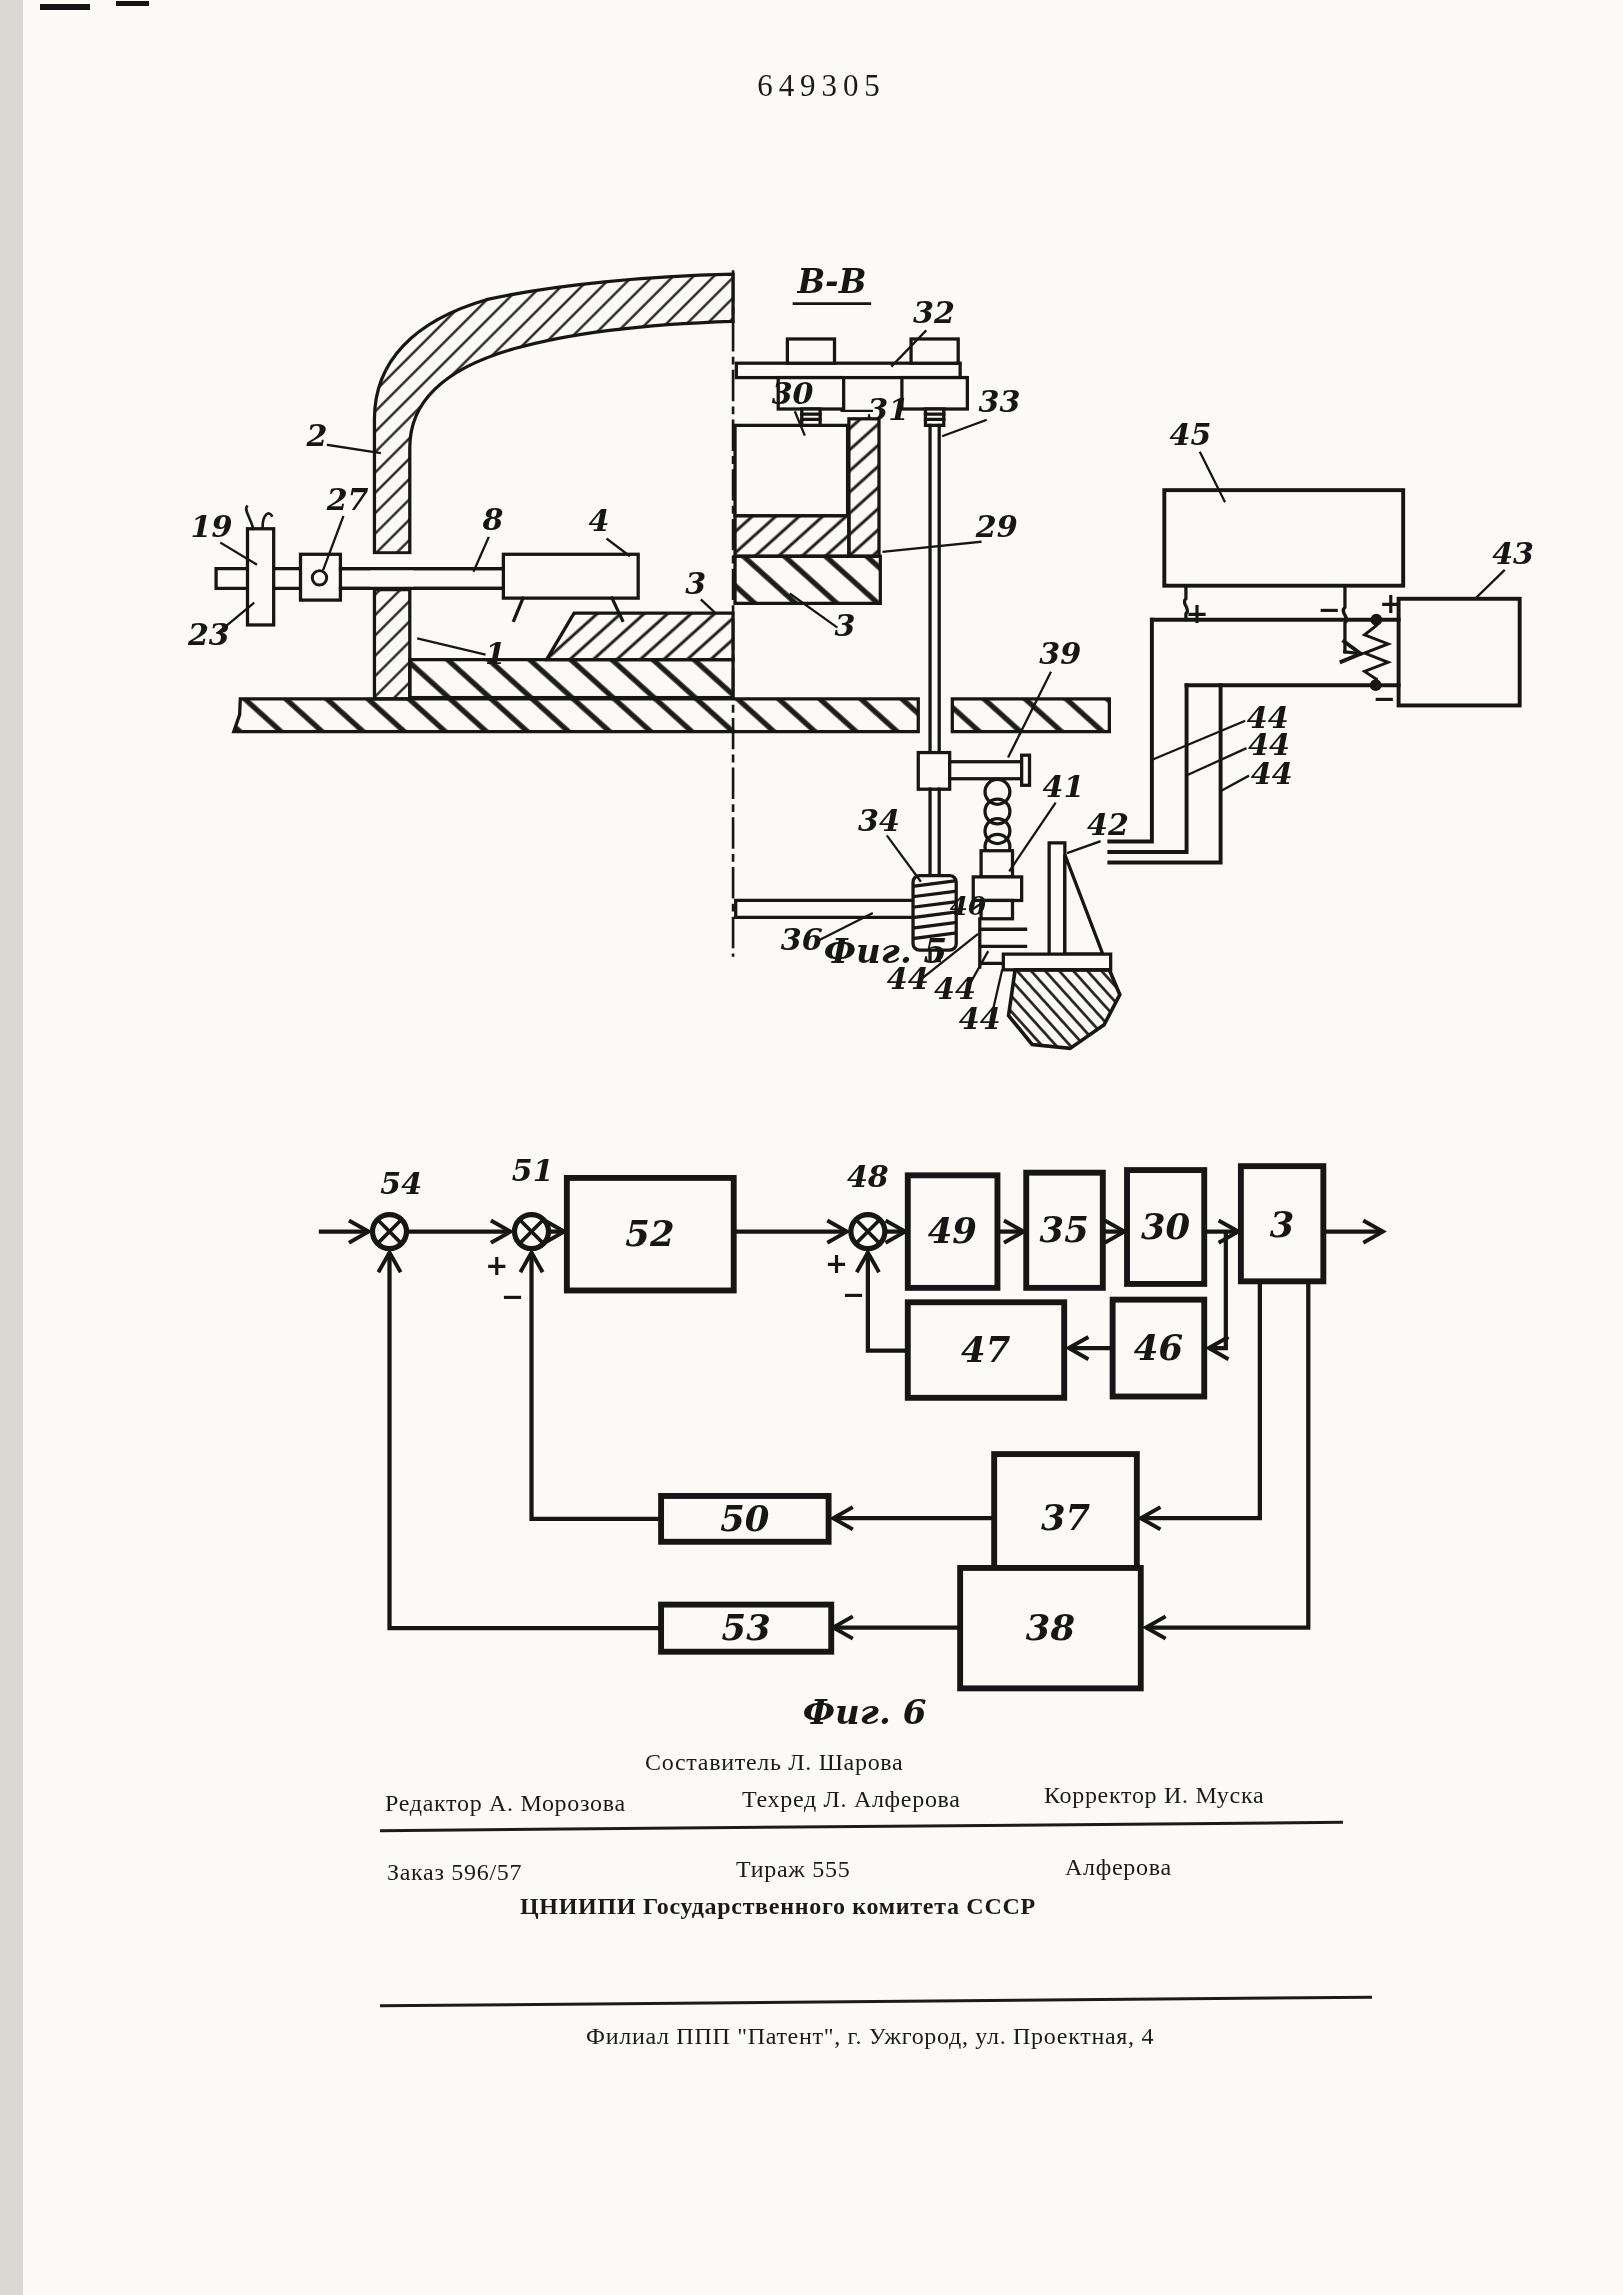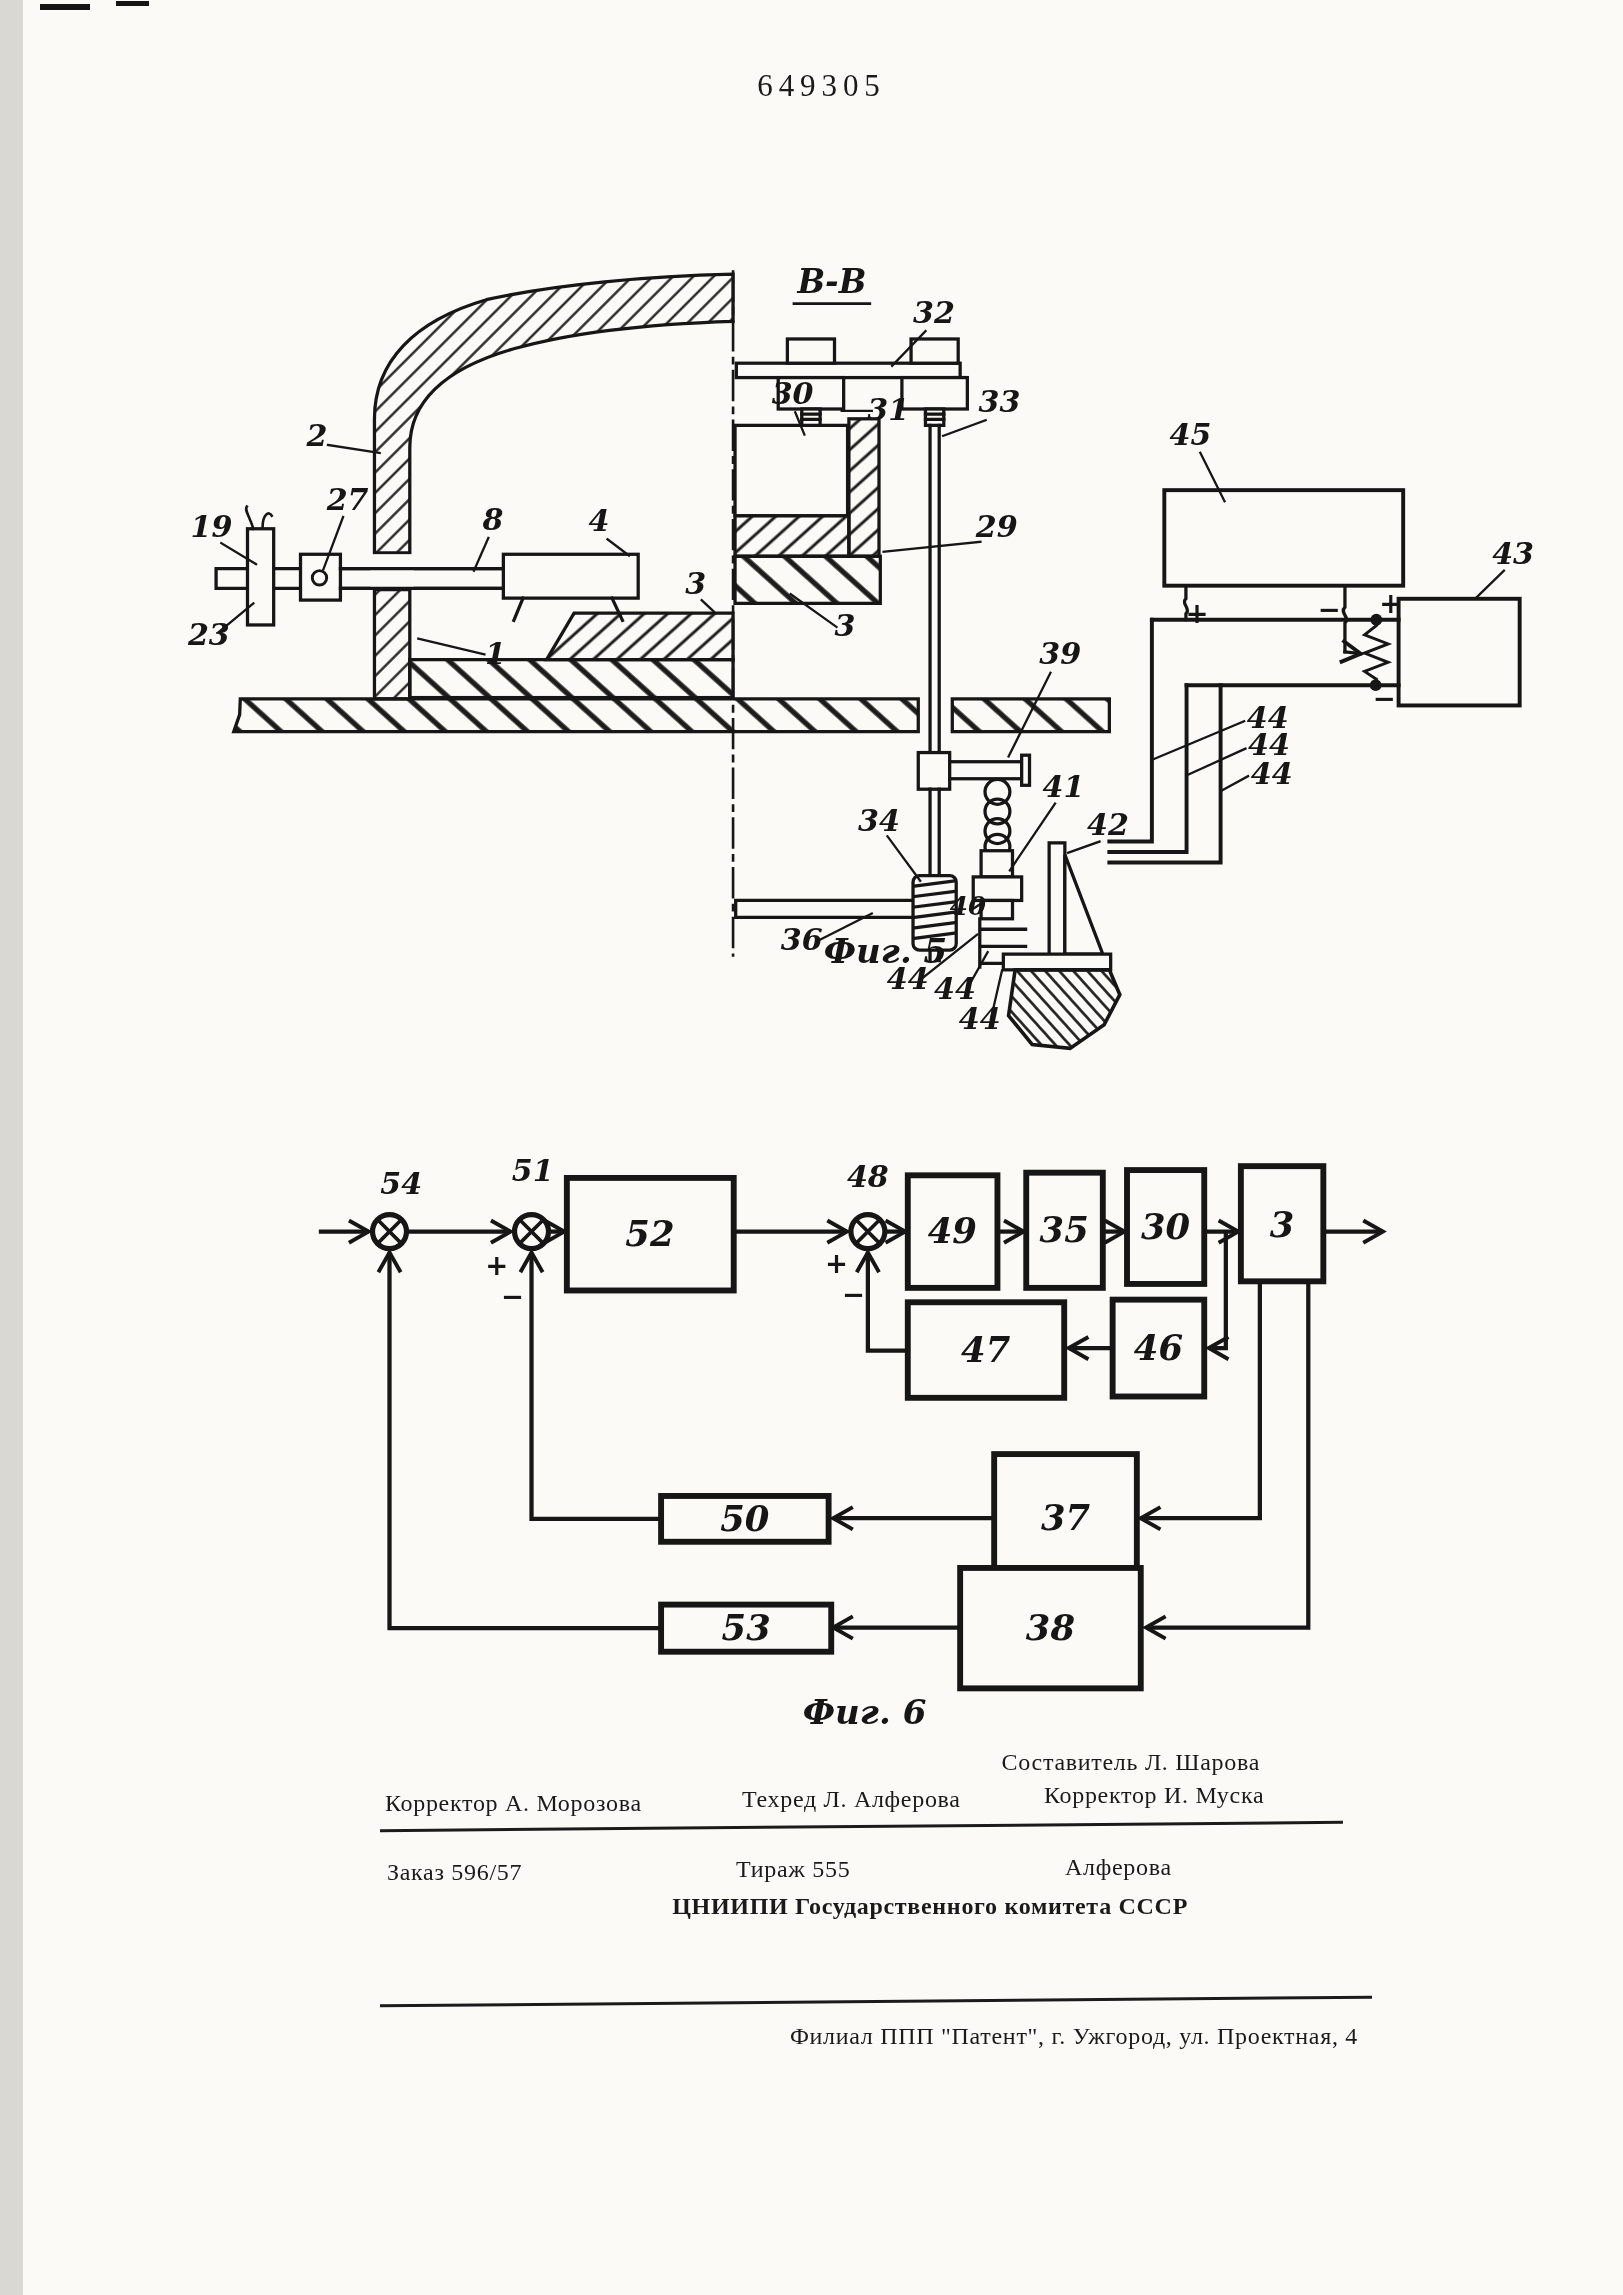--- a/index.html
+++ b/index.html
@@ -2,21 +2,21 @@
 <html style="font-size:10.5px"><head>
 <meta charset="utf-8">
 <style>
   html,body{margin:0;padding:0;background:#d9d8d2;}
   .page{position:relative;width:1623px;height:2295px;background:#fbfaf6;overflow:hidden;
         font-family:"Liberation Serif",serif;color:#1a1a1a;margin-left:23px;}
   svg{position:absolute;left:0;top:0;}
   .patno{position:absolute;top:68px;left:687px;width:223px;text-align:center;
          font-size:31px;letter-spacing:5.9px;font-family:"Liberation Serif",serif;}
   .ftr{position:absolute;font-size:24px;white-space:nowrap;letter-spacing:0.7px;}
-  .ctr{text-align:right;}
+  .ctr{text-align:left;}
   .rule{position:absolute;height:3.3px;background:#1b1b1b;}
   .mark{position:absolute;background:#151515;}
   
   .lbl{font-family:"DejaVu Serif",serif;font-style:italic;font-weight:bold;font-size:46px;fill:#161616;}
   .lbl40{font-family:"DejaVu Serif",serif;font-style:italic;font-weight:bold;font-size:40px;fill:#161616;}
   .cap{font-family:"DejaVu Serif",serif;font-style:italic;font-weight:bold;font-size:52px;fill:#161616;}
   .sec{font-family:"DejaVu Serif",serif;font-style:italic;font-weight:bold;font-size:50px;fill:#161616;}
   .sign{font-family:"DejaVu Sans",sans-serif;font-weight:bold;font-size:42px;fill:#161616;}
   .blk{font-family:"DejaVu Serif",serif;font-style:italic;font-weight:bold;font-size:54px;fill:#161616;}
 </style>
@@ -271,21 +271,21 @@
         <text class="blk" x="1593" y="2338">37</text>
         <text class="blk" x="1103" y="2339">50</text>
         <text class="blk" x="1570" y="2506">38</text>
         <text class="blk" x="1105" y="2506">53</text>
         <text class="cap" x="1286" y="2634">Фиг. 6</text>
       </g>
     </g>
   </svg>
 
   <div class="ftr ctr" style="left:622px;top:1749px;width:615px;">Составитель Л. Шарова</div>
-  <div class="ftr" style="left:362px;top:1790px;">Корректор А. Морозова</div>
+  <div class="ftr" style="left:362px;top:1790px;">Редактор А. Морозова</div>
   <div class="ftr" style="left:719px;top:1786px;">Техред Л. Алферова</div>
   <div class="ftr" style="left:1021px;top:1782px;">Корректор И. Муска</div>
   <div class="rule" style="left:357px;top:1825px;width:963px;transform:rotate(-0.5deg);"></div>
   <div class="ftr" style="left:364px;top:1859px;">Заказ 596/57</div>
   <div class="ftr" style="left:713px;top:1856px;">Тираж 555</div>
   <div class="ftr" style="left:1042px;top:1854px;">Алферова</div>
   <div class="ftr ctr" style="left:497px;top:1893px;width:668px;font-weight:bold;">ЦНИИПИ Государственного комитета СССР</div>
   <div class="rule" style="left:357px;top:2000px;width:992px;transform:rotate(-0.5deg);"></div>
   <div class="ftr ctr" style="left:563px;top:2023px;width:772px;">Филиал ППП "Патент", г. Ужгород, ул. Проектная, 4</div>
 </div>

